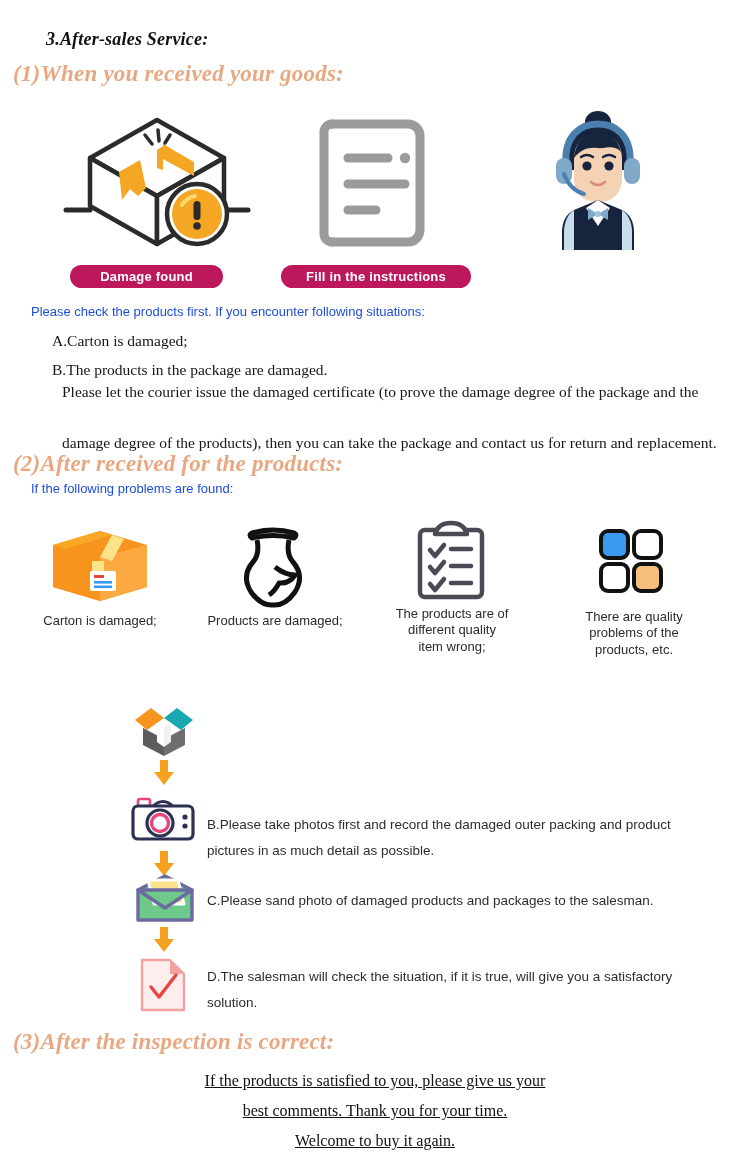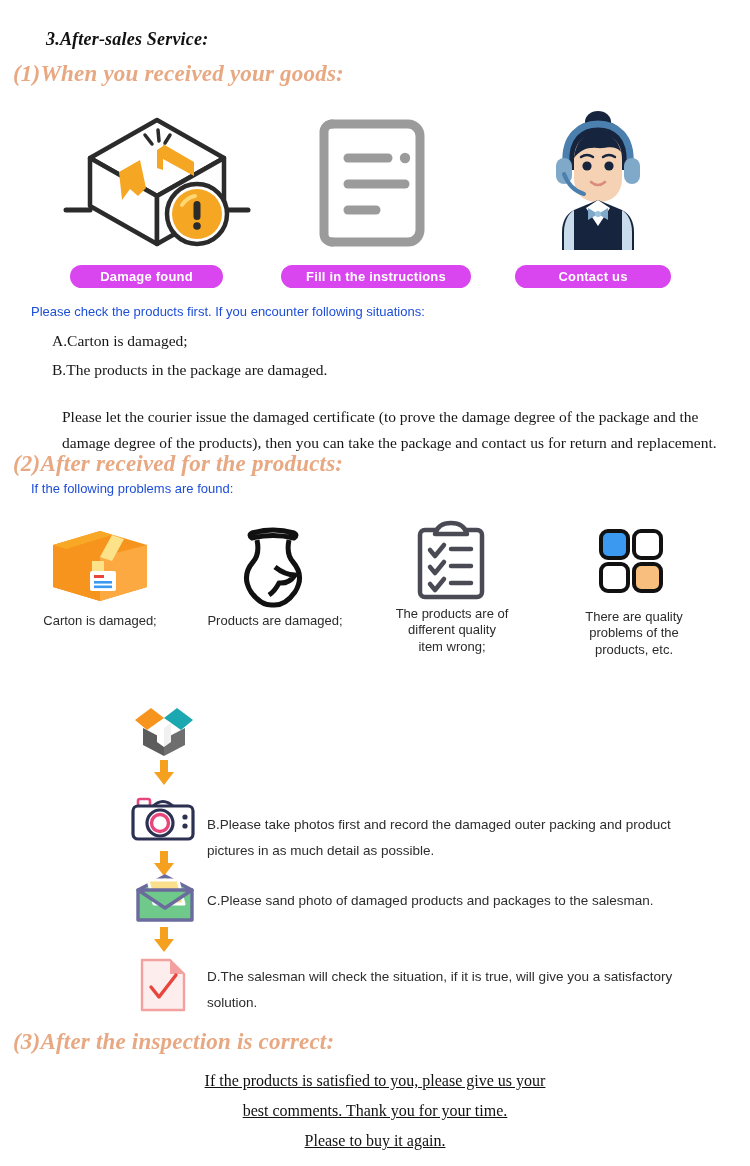--- a/index.html
+++ b/index.html
@@ -24,21 +24,21 @@
   }
 
   
   .body-sans{position:absolute;font-family:"Liberation Sans",sans-serif;font-size:13px;color:#1d4ed8;white-space:nowrap;}
   .body-serif{position:absolute;font-family:"Liberation Serif",serif;font-size:15.5px;color:#161616;white-space:nowrap;}
   .closing{position:absolute;font-family:"Liberation Serif",serif;font-size:16px;color:#111;text-align:center;white-space:nowrap;text-decoration:underline;}
 
   
   .ill{position:absolute;}
   .pill{
-    position:absolute;height:23px;border-radius:12px;background:#d946ef;
+    position:absolute;height:23px;border-radius:12px;background:#be185d;
     color:#fff;font-family:"Liberation Sans",sans-serif;font-weight:bold;
     font-size:13px;display:flex;align-items:center;justify-content:center;
     white-space:nowrap;letter-spacing:.2px;
   }
 
   
   .prob-cap{
     position:absolute;font-family:"Liberation Sans",sans-serif;font-size:13px;
     color:#2b2b2b;text-align:center;line-height:1.25;
   }
@@ -131,26 +131,25 @@
       <path d="M26 102 C20 106 16 114 16 124 L16 142 L26 142 Z" fill="#c9dcec"></path>
       <path d="M74 102 C80 106 84 114 84 124 L84 142 L74 142 Z" fill="#c9dcec"></path>
 
       <path d="M40 100 L50 106 L40 112 Z" fill="#7FA8C9"></path>
       <path d="M60 100 L50 106 L60 112 Z" fill="#7FA8C9"></path>
       <circle cx="50" cy="106" r="3" fill="#9cc2de"></circle>
 
       <path d="M16 66 q6 16 20 20" stroke="#4A7FAE" stroke-width="4" fill="none" stroke-linecap="round"></path>
     </svg>
   </div>
-  <div class="pill" style="left:515px;top:265px;width:156px;">Contact us</div>
 
   <div class="body-sans" style="left:31px;top:304px;">Please check the products first. If you encounter following situations:</div>
   <div class="body-serif" style="left:52px;top:332px;text-align:center;">A.Carton is damaged;</div>
   <div class="body-serif" style="left:52px;top:361px;">B.The products in the package are damaged.</div>
-  <div class="body-serif" style="left:62px;top:408px;">Please let the courier issue the damaged certificate (to prove the damage degree of the package and the</div>
+  <div class="body-serif" style="left:62px;top:383px;">Please let the courier issue the damaged certificate (to prove the damage degree of the package and the</div>
   <div class="body-serif" style="left:62px;top:406px;margin-top:28px;">damage degree of the products), then you can take the package and contact us for return and replacement.</div>
 
   <div class="ora-head" style="left:13px;top:451px;">(2)After received for the products:</div>
   <div class="body-sans" style="left:31px;top:481px;">If the following problems are found:</div>
 
   <div class="ill" style="left:50px;top:527px;">
     <svg width="100" height="76" viewBox="0 0 100 76">
       <polygon points="3,18 50,4 97,18 97,60 50,74 3,60" fill="#F7941E"></polygon>
       <polygon points="3,18 50,30 50,74 3,60" fill="#F7941E"></polygon>
       <polygon points="50,30 97,18 97,60 50,74" fill="#FBA940"></polygon>
@@ -264,15 +263,15 @@
       <path d="M3 3 H31 L45 17 V53 H3 Z" fill="#FDEDED" stroke="#F2A0A0" stroke-width="2.4" stroke-linejoin="round"></path>
       <path d="M31 3 L45 17 H31 Z" fill="#F2A0A0"></path>
       <path d="M12 30 l8 10 l17 -22" fill="none" stroke="#E8453C" stroke-width="3.4" stroke-linecap="round" stroke-linejoin="round"></path>
     </svg>
   </div>
   <div class="step-txt" style="left:207px;top:964px;">D.The salesman will check the situation, if it is true, will give you a satisfactory solution.</div>
 
   <div class="ora-head" style="left:13px;top:1029px;">(3)After the inspection is correct:</div>
   <div class="closing" style="left:0;top:1072px;width:750px;">If the products is satisfied to you, please give us your</div>
   <div class="closing" style="left:0;top:1102px;width:750px;">best comments. Thank you for your time.</div>
-  <div class="closing" style="left:0;top:1132px;width:750px;">Please to buy it again.</div>
+  <div class="closing" style="left:0;top:1132px;width:750px;">Welcome to buy it again.</div>
 
 </div>
 
 </body></html>

